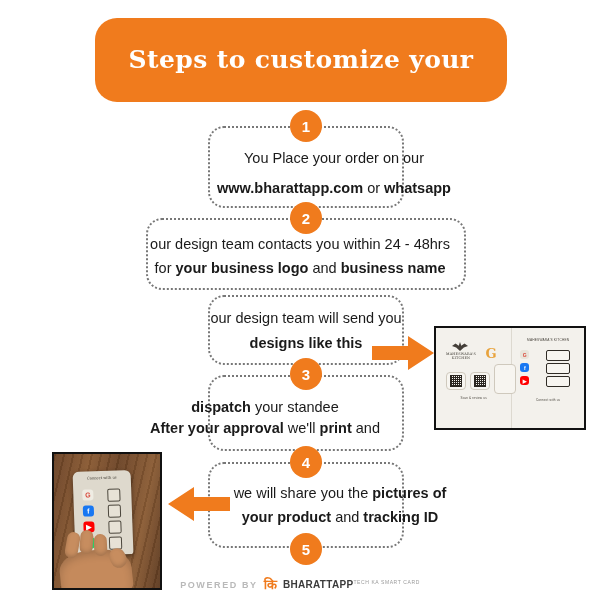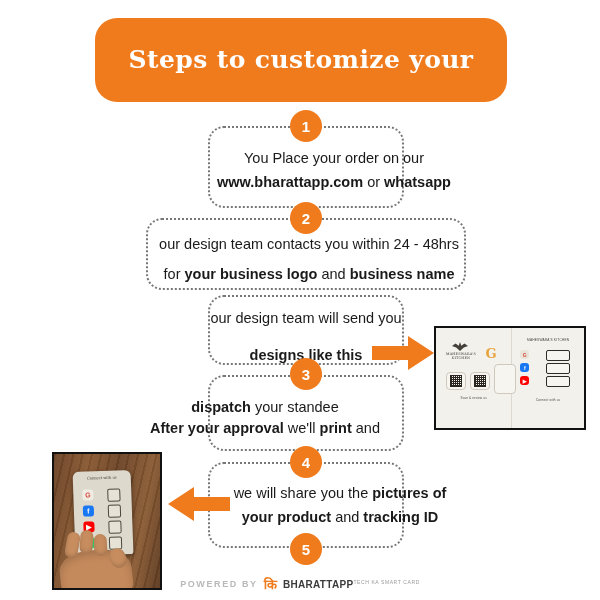--- a/index.html
+++ b/index.html
@@ -247,20 +247,21 @@
     box-shadow: inset 0 -2px 4px rgba(0,0,0,.18);
   }
 
   
   .footer {
     position: absolute;
     left: 0;
     bottom: 10px;
     width: 100%;
     display: flex;
+    align-items: center;
     justify-content: center;
     gap: 6px;
   }
   .footer-powered {
     font-size: 9px;
     letter-spacing: 1.6px;
     color: #b9b9b9;
     font-weight: bold;
   }
   .footer-logo-mark {
@@ -288,37 +289,37 @@
 
 <div id="stage">
 
   <div class="header-banner">
     <div class="header-line">Steps to customize your</div>
   </div>
 
   <div class="step-card" style="left:208px; top:126px; width:196px; height:82px;"></div>
   <div class="step-text" style="left:154px; top:148px; width:360px;">
     <div>You Place your order on our</div>
+    <div style="margin-top:9px;">
+      <b>www.bharattapp.com</b><span> or </span><b>whatsapp</b>
+    </div>
+  </div>
+
+  <div class="step-card" style="left:146px; top:218px; width:320px; height:72px;"></div>
+  <div class="step-text" style="left:30px; top:234px; width:540px;">
+    <div>our design team contacts you within 24 - 48hrs</div>
     <div style="margin-top:3px;">
-      <b>www.bharattapp.com</b><span> or </span><b>whatsapp</b>
-    </div>
-  </div>
-
-  <div class="step-card" style="left:146px; top:218px; width:320px; height:72px;"></div>
-  <div class="step-text" style="left:39px; top:234px; width:540px;">
-    <div>our design team contacts you within 24 - 48hrs</div>
-    <div style="margin-top:9px;">
       <span>for </span><b>your business logo</b><span> and </span><b>business name</b>
     </div>
   </div>
 
   <div class="step-card" style="left:208px; top:295px; width:196px; height:70px;"></div>
   <div class="step-text" style="left:195px; top:308px; width:222px;">
     <div>our design team will send you</div>
-    <div style="margin-top:16px;">
+    <div style="margin-top:4px;">
       <b>designs like this</b>
     </div>
   </div>
 
   <svg class="arrow-right" style="left:372px; top:336px;" width="62" height="34" viewBox="0 0 62 34">
     <path d="M0 10 H36 V0 L62 17 L36 34 V24 H0 Z" fill="#F07B1D"></path>
   </svg>
 
   <div class="photo-frame" style="left:434px; top:326px; width:152px; height:104px;">
     <div class="design-sheet">

